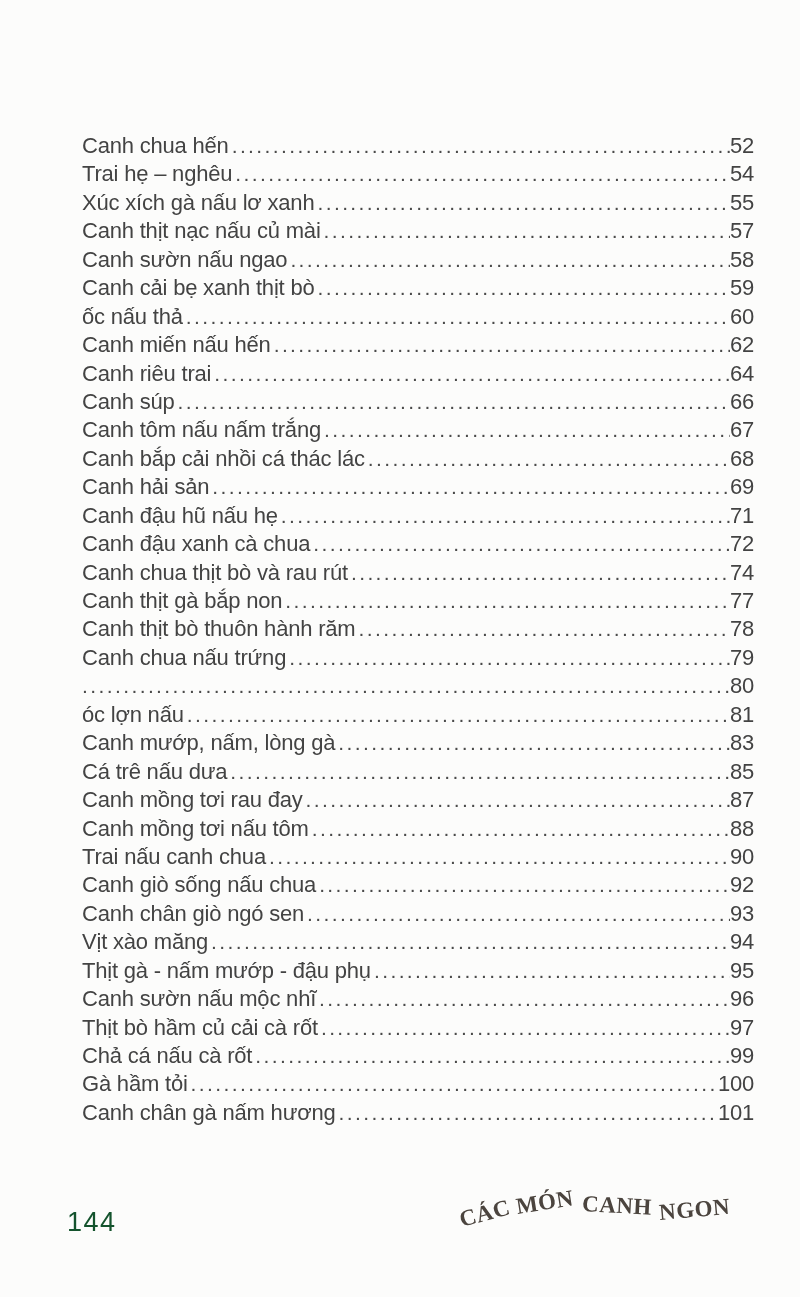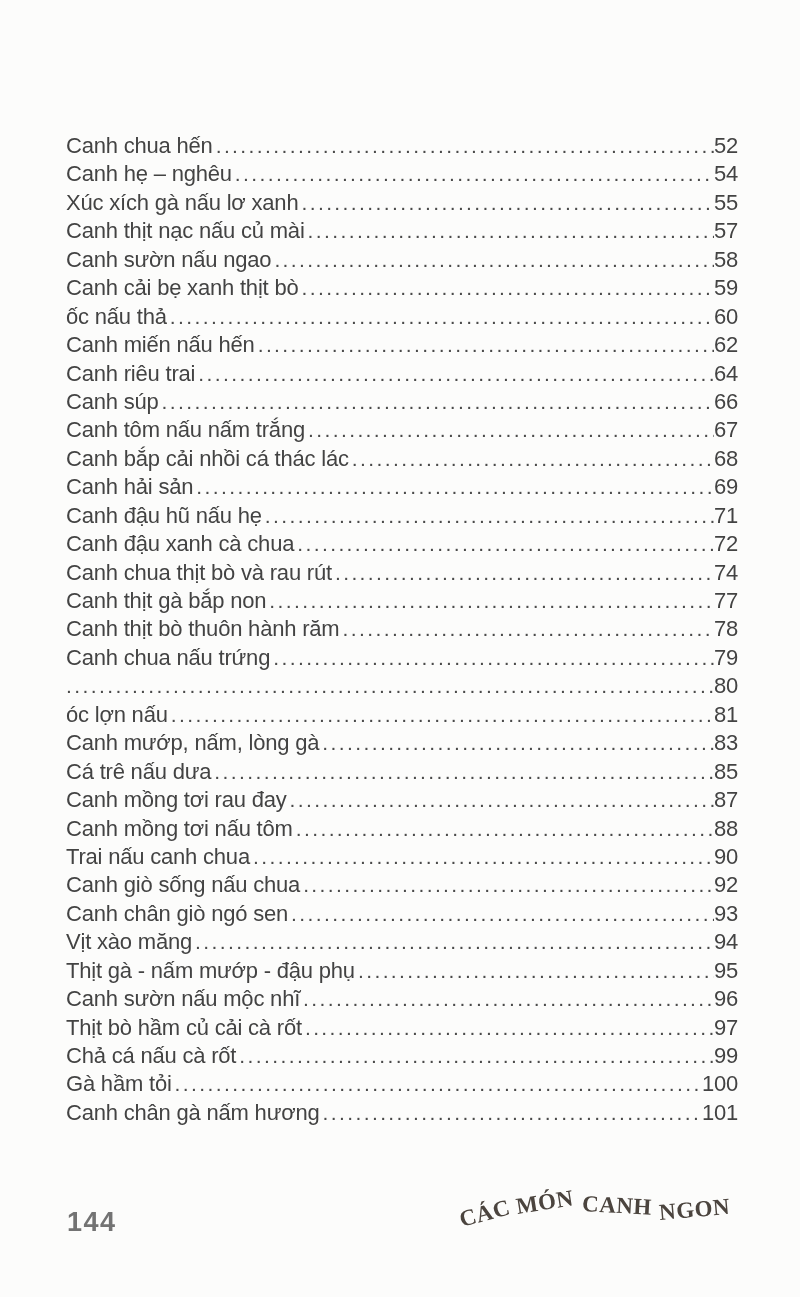--- a/index.html
+++ b/index.html
@@ -11,21 +11,21 @@
     position: relative;
     width: 800px;
     height: 1297px;
     background: #fcfcfb;
     overflow: hidden;
     font-family: "Liberation Sans", sans-serif;
   }
   .toc {
     position: absolute;
     top: 133px;
-    left: 66px;
+    left: 82px;
     width: 672px;
   }
   .toc-row {
     display: flex;
     align-items: baseline;
     height: 28.45px;
     font-size: 22px;
     color: #434343;
     letter-spacing: -0.2px;
   }
@@ -49,22 +49,22 @@
   .toc-page {
     white-space: nowrap;
     flex: 0 0 auto;
     text-align: left;
   }
   .page-number {
     position: absolute;
     left: 67px;
     top: 1207px;
     font-size: 27px;
-    font-weight: bold;
-    color: #737373;
+    font-weight: normal;
+    color: #14532d;
     letter-spacing: 1.5px;
   }
   .brand {
     position: absolute;
     left: 458px;
     top: 1196px;
     width: 240px;
     white-space: nowrap;
     font-family: "Liberation Serif", serif;
     font-weight: bold;
@@ -87,21 +87,21 @@
 <div class="page">
 
   <div class="toc" id="toc">
   <div class="toc-row">
     <span class="toc-title">Canh chua hến</span>
     <span class="toc-dots"></span>
     <span class="toc-page">52</span>
   </div>
 
   <div class="toc-row">
-    <span class="toc-title">Canh hẹ – nghêu</span>
+    <span class="toc-title">Trai hẹ – nghêu</span>
     <span class="toc-dots"></span>
     <span class="toc-page">54</span>
   </div>
 
   <div class="toc-row">
     <span class="toc-title">Xúc xích gà nấu lơ xanh</span>
     <span class="toc-dots"></span>
     <span class="toc-page">55</span>
   </div>
 

